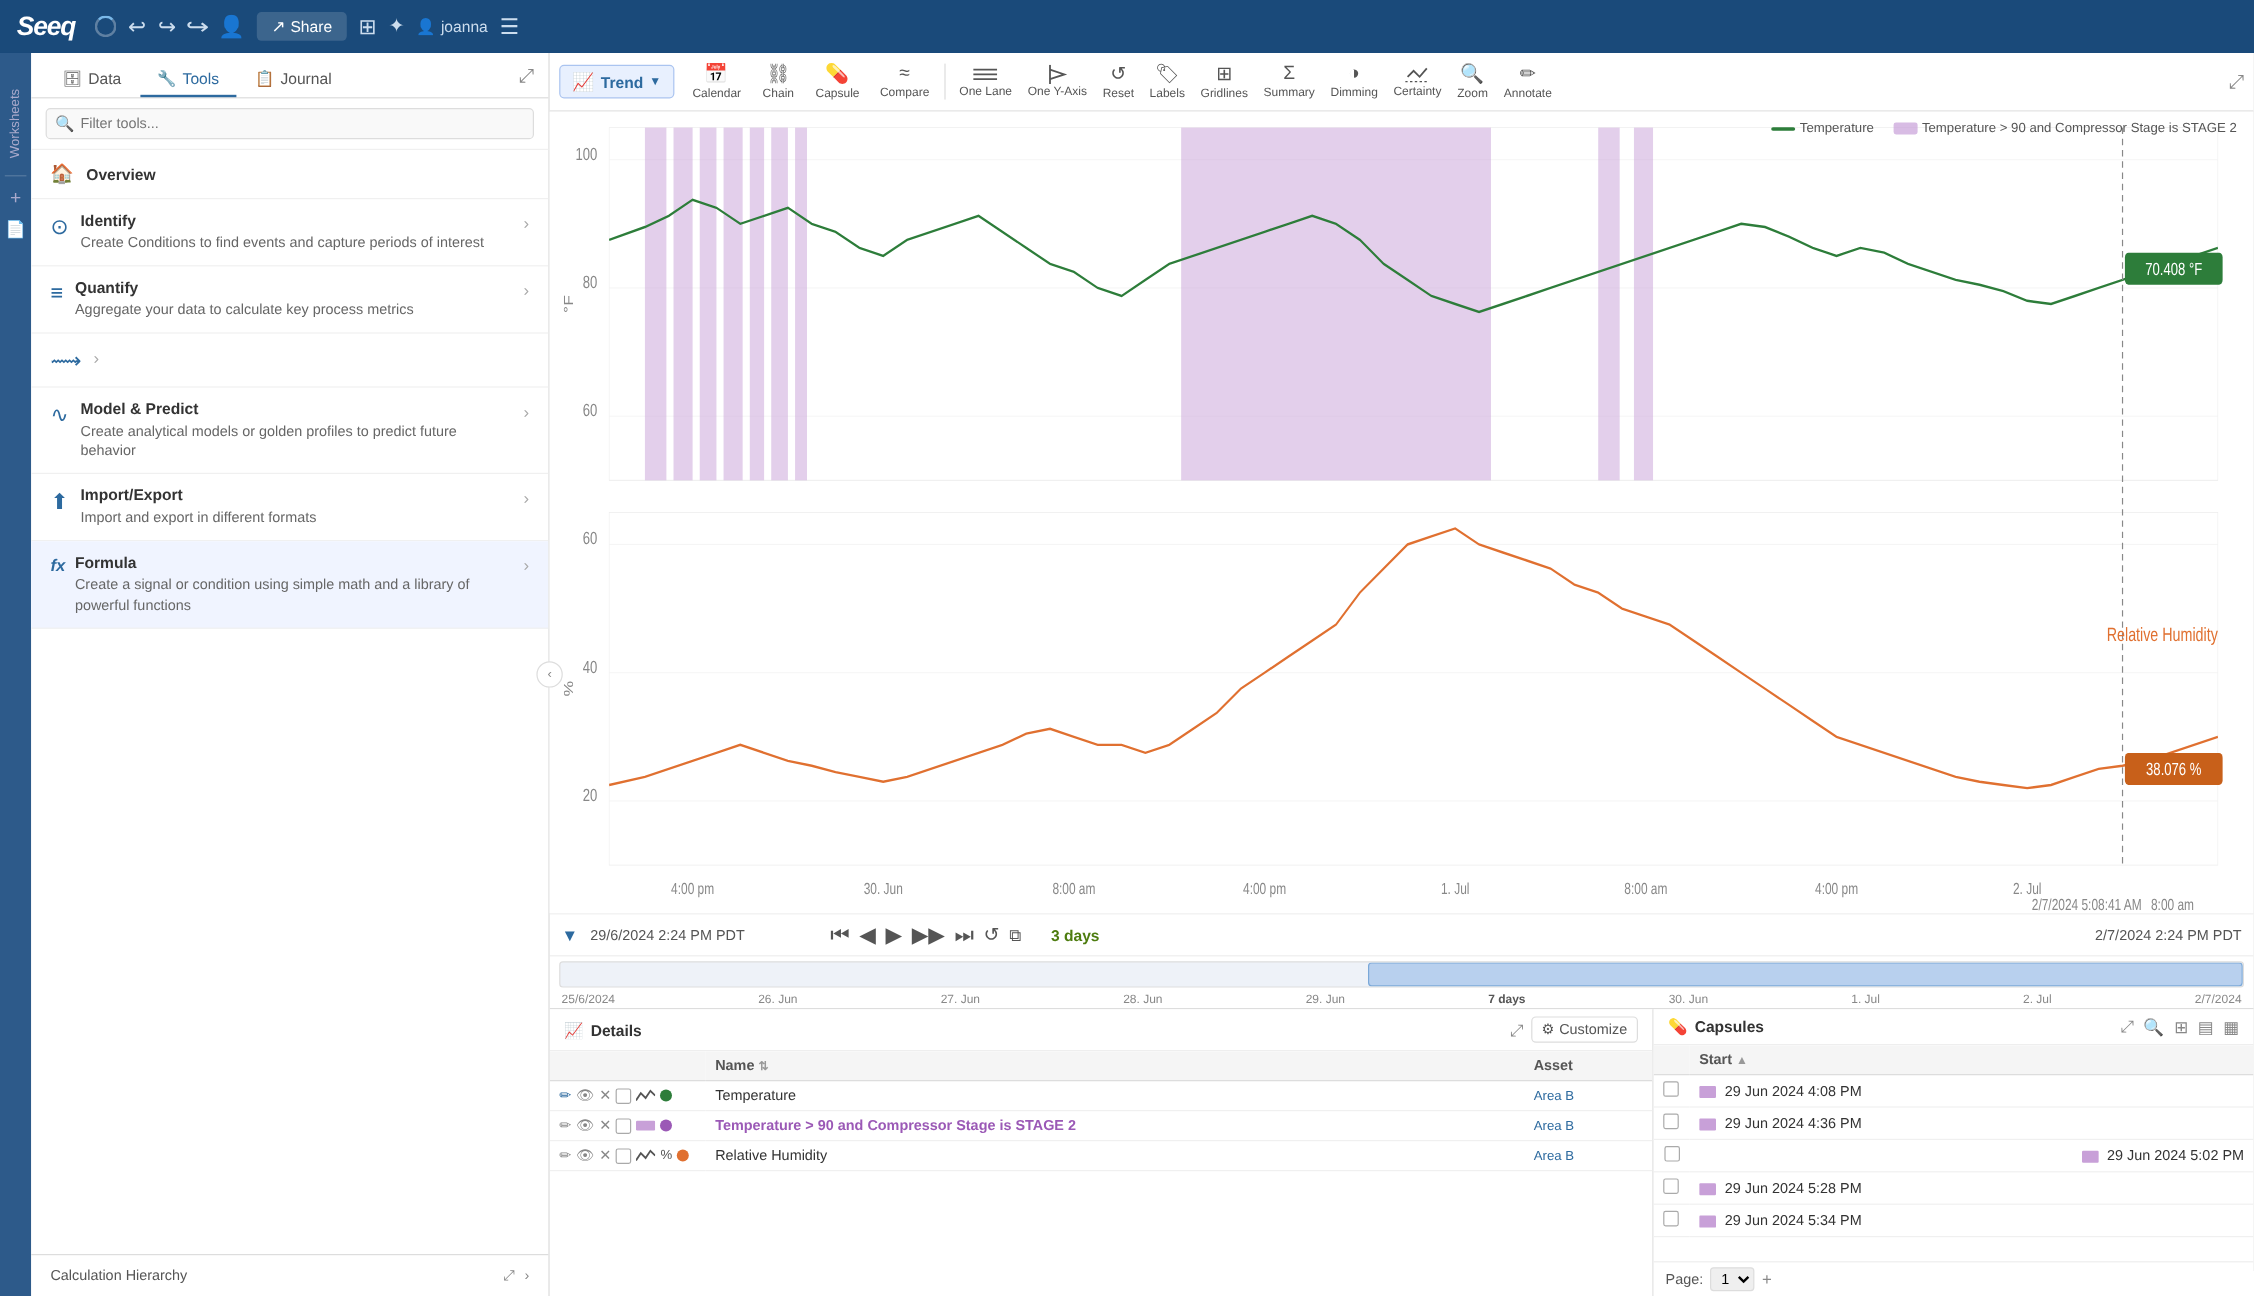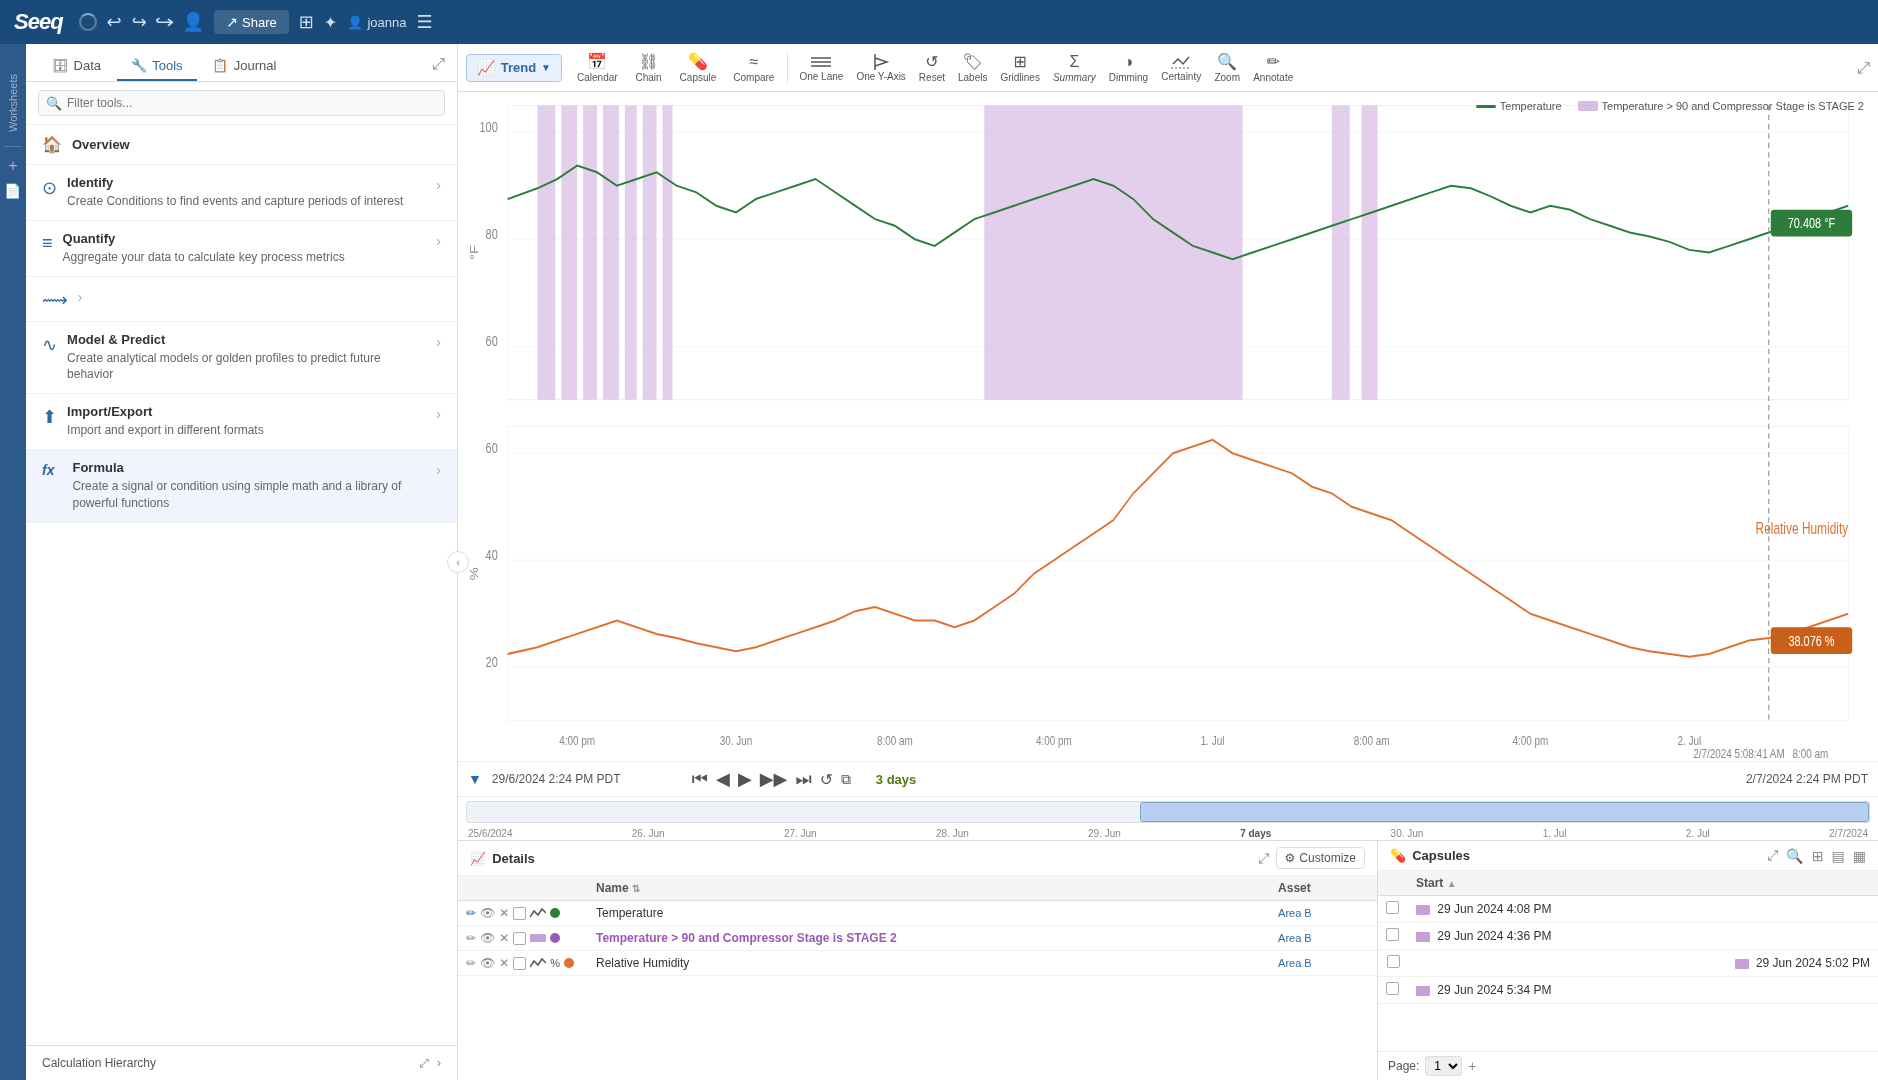--- a/index.html
+++ b/index.html
@@ -109,21 +109,21 @@
 
       <div style="padding:10px 16px;cursor:pointer;border-bottom:1px solid #f0f0f0;display:flex;align-items:flex-start;gap:10px;">
         <span style="font-size:18px;color:#2d6a9f;margin-top:2px;">⬆</span>
         <div style="flex:1;">
           <div style="font-weight:600;color:#333;font-size:13px;margin-bottom:3px;">Import/Export</div>
           <div style="color:#666;font-size:12px;line-height:1.4;">Import and export in different formats</div>
         </div>
         <span style="color:#aaa;font-size:14px;margin-top:2px;">›</span>
       </div>
 
-      <div style="padding:10px 16px;cursor:pointer;border-bottom:1px solid #f0f0f0;display:flex;align-items:flex-start;gap:18px;background:#f0f4ff;">
+      <div style="padding:10px 16px;cursor:pointer;border-bottom:1px solid #f0f0f0;display:flex;align-items:flex-start;gap:8px;background:#f0f4ff;">
         <span style="font-size:14px;color:#2d6a9f;margin-top:2px;font-weight:bold;font-style:italic;">fx</span>
         <div style="flex:1;">
           <div style="font-weight:600;color:#333;font-size:13px;margin-bottom:3px;">Formula</div>
           <div style="color:#666;font-size:12px;line-height:1.4;">Create a signal or condition using simple math and a library of powerful functions</div>
         </div>
         <span style="color:#aaa;font-size:14px;margin-top:2px;">›</span>
       </div>
 
     </div>
 
@@ -189,21 +189,21 @@
       <div style="display:flex;flex-direction:column;align-items:center;padding:4px 6px;cursor:pointer;border-radius:4px;color:#555;min-width:40px;gap:1px;">
         <span style="font-size:16px;">🏷</span>
         <span style="font-size:10px;">Labels</span>
       </div>
       <div style="display:flex;flex-direction:column;align-items:center;padding:4px 6px;cursor:pointer;border-radius:4px;color:#555;min-width:48px;gap:1px;">
         <span style="font-size:16px;">⊞</span>
         <span style="font-size:10px;">Gridlines</span>
       </div>
       <div style="display:flex;flex-direction:column;align-items:center;padding:4px 6px;cursor:pointer;border-radius:4px;color:#555;min-width:46px;gap:1px;">
         <span style="font-size:16px;">Σ</span>
-        <span style="font-size:10px;font-style:italic;">Summary</span>
+        <span style="font-size:10px;">Summary</span>
       </div>
       <div style="display:flex;flex-direction:column;align-items:center;padding:4px 6px;cursor:pointer;border-radius:4px;color:#555;min-width:44px;gap:1px;">
         <span style="font-size:16px;">◑</span>
         <span style="font-size:10px;">Dimming</span>
       </div>
       <div style="display:flex;flex-direction:column;align-items:center;padding:4px 6px;cursor:pointer;border-radius:4px;color:#555;min-width:48px;gap:1px;">
         <svg width="20" height="16" viewBox="0 0 20 16">
             <polyline points="2,10 7,5 12,10 18,3" fill="none" stroke="#555" stroke-width="1.5"></polyline>
             <line x1="0" y1="14" x2="20" y2="14" stroke="#555" stroke-width="1" stroke-dasharray="2,2"></line>
           </svg>
@@ -470,20 +470,29 @@
                     </svg>
                   <span>29 Jun 2024 5:02 PM</span>
                 </td>
               </tr>
               <tr style="border-bottom:1px solid #f0f0f0;">
                 <td style="padding:5px 8px;"><span style="width:13px;height:13px;border:1px solid #aaa;border-radius:2px;display:inline-block;cursor:pointer;"></span></td>
                 <td style="padding:5px 8px;color:#333;">
                   <svg width="14" height="12" viewBox="0 0 14 12" style="cursor:pointer;margin-right:4px;vertical-align:middle;">
                       <rect x="0" y="1" width="14" height="10" fill="#c8a0d8" rx="1"></rect>
                     </svg>
+                  <span>29 Jun 2024 5:28 PM</span>
+                </td>
+              </tr>
+              <tr style="border-bottom:1px solid #f0f0f0;">
+                <td style="padding:5px 8px;"><span style="width:13px;height:13px;border:1px solid #aaa;border-radius:2px;display:inline-block;cursor:pointer;"></span></td>
+                <td style="padding:5px 8px;color:#333;">
+                  <svg width="14" height="12" viewBox="0 0 14 12" style="cursor:pointer;margin-right:4px;vertical-align:middle;">
+                      <rect x="0" y="1" width="14" height="10" fill="#c8a0d8" rx="1"></rect>
+                    </svg>
                   <span>29 Jun 2024 5:34 PM</span>
                 </td>
               </tr>
             </tbody>
           </table>
         </div>
 
         <div style="display:flex;align-items:center;padding:4px 10px;border-top:1px solid #eee;font-size:12px;color:#555;gap:6px;">
           <span>Page:</span>
           <select style="border:1px solid #ddd;border-radius:3px;padding:1px 4px;font-size:12px;">

